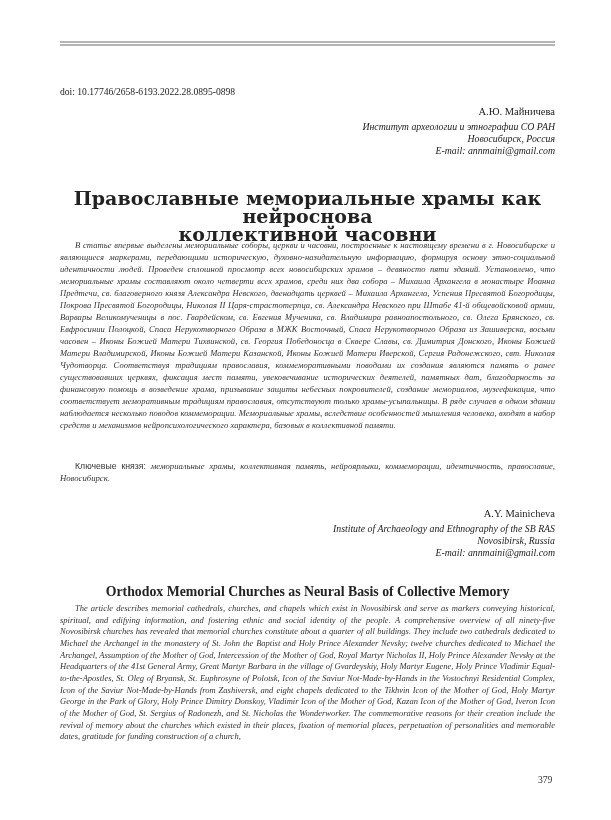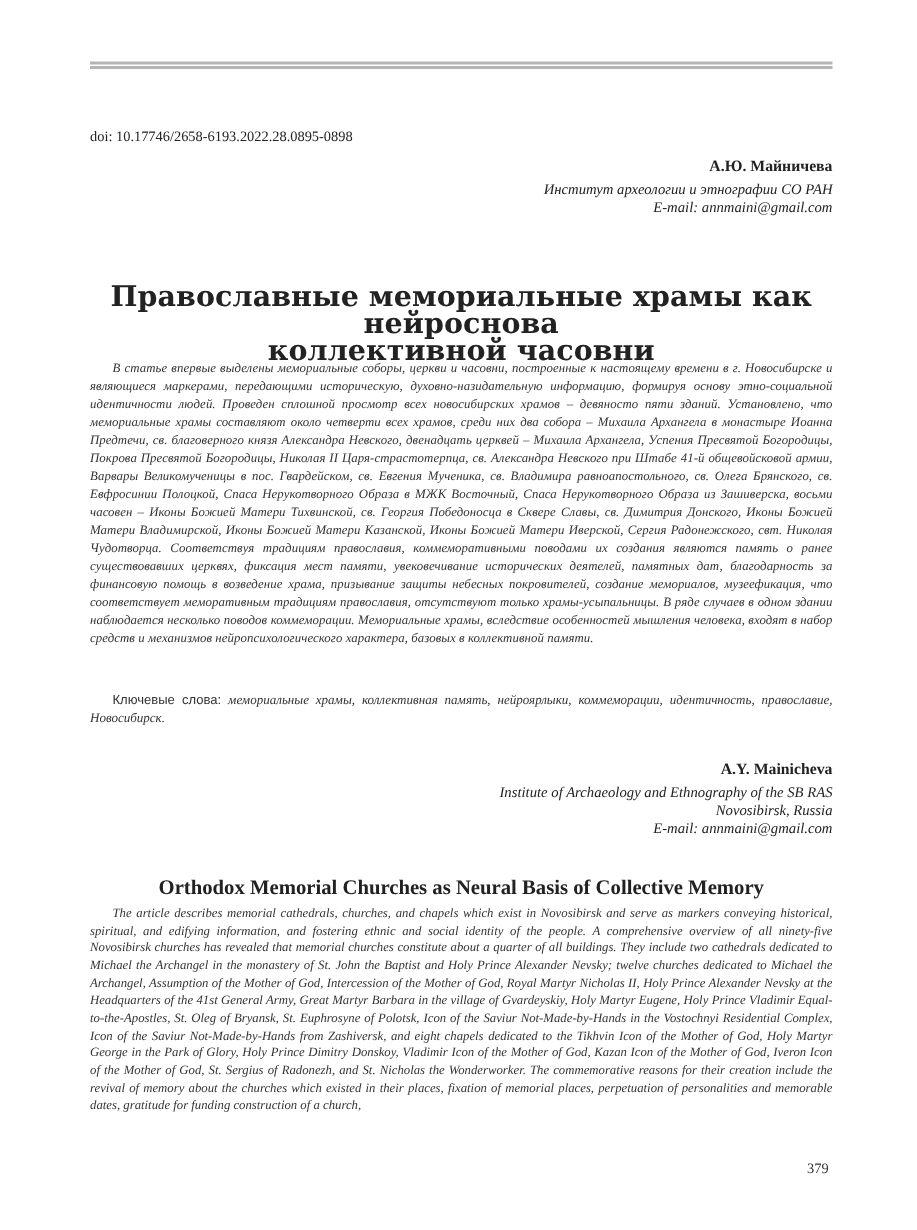--- a/index.html
+++ b/index.html
@@ -5,21 +5,21 @@
   html, body { margin: 0; padding: 0; background: #ffffff; }
   body { width: 611px; height: 820px; position: relative; overflow: hidden; color: #222; }
   .page { position: absolute; left: 0; top: 0; width: 611px; height: 820px; }
   .top-rule { position: absolute; left: 60px; top: 41px; width: 495px; height: 5px; }
   .top-rule .l1, .top-rule .l2 { position: absolute; left: 0; width: 100%; height: 1.5px; background: #b5b5b5; }
   .top-rule .l1 { top: 0; }
   .top-rule .l2 { top: 3px; }
   .serif { font-family: "Liberation Serif", "DejaVu Serif", serif; }
   .meta { position: absolute; left: 60px; top: 86px; font-size: 9.6px; line-height: 12px; }
   .author-block { position: absolute; right: 56px; text-align: right; font-size: 9.8px; line-height: 12px; }
-  .author-name { font-weight: bold; font-size: 10.5px; margin-bottom: 3px; }
+  .author-name { font-weight: normal; font-size: 10.5px; margin-bottom: 3px; }
   .italic { font-style: italic; }
   .title { position: absolute; left: 60px; width: 495px; text-align: center; font-weight: bold; color: #222; }
   .title-ru { top: 189px; font-size: 19px; line-height: 18px; font-family: "DejaVu Serif", serif; letter-spacing: 0.05px; }
   .title-en { top: 583px; font-size: 13.8px; line-height: 17px; font-family: "Liberation Serif", serif; }
   .para { position: absolute; left: 60px; width: 495px; font-size: 8.55px; line-height: 12px; text-align: justify; font-style: italic; color: #333; }
   .para .indent { display: inline-block; width: 15px; }
   .abstract-ru { top: 239px; letter-spacing: 0.05px; }
   .keywords { position: absolute; left: 60px; top: 460px; width: 495px; font-size: 8.7px; line-height: 12px; text-align: justify; color: #333; }
   .keywords .kw-label { font-style: normal; font-family: "Liberation Sans", sans-serif; font-size: 8.7px; color: #333; }
   .keywords .kw-values { font-style: italic; }
@@ -36,31 +36,32 @@
     <div class="l2"></div>
   </div>
 
   <div class="meta serif">
     <div>doi: 10.17746/2658-6193.2022.28.0895-0898</div>
   </div>
 
   <div class="author-block serif" style="top:106px;">
     <div class="author-name">А.Ю. Майничева</div>
     <div class="italic">Институт археологии и этнографии СО РАН</div>
+    <div class="italic">Новосибирск, Россия</div>
     <div class="italic">E-mail: annmaini@gmail.com</div>
   </div>
 
   <div class="title title-ru">
     <div>Православные мемориальные храмы как нейроснова</div>
     <div>коллективной часовни</div>
   </div>
 
   <div class="para serif abstract-ru"><span class="indent"></span><span>В статье впервые выделены мемориальные соборы, церкви и часовни, построенные к настоящему времени в г. Новосибирске и являющиеся маркерами, передающими историческую, духовно-назидательную информацию, формируя основу этно-социальной идентичности людей. Проведен сплошной просмотр всех новосибирских храмов – девяносто пяти зданий. Установлено, что мемориальные храмы составляют около четверти всех храмов, среди них два собора – Михаила Архангела в монастыре Иоанна Предтечи, св. благоверного князя Александра Невского, двенадцать церквей – Михаила Архангела, Успения Пресвятой Богородицы, Покрова Пресвятой Богородицы, Николая II Царя-страстотерпца, св. Александра Невского при Штабе 41-й общевойсковой армии, Варвары Великомученицы в пос. Гвардейском, св. Евгения Мученика, св. Владимира равноапостольного, св. Олега Брянского, св. Евфросинии Полоцкой, Спаса Нерукотворного Образа в МЖК Восточный, Спаса Нерукотворного Образа из Зашиверска, восьми часовен – Иконы Божией Матери Тихвинской, св. Георгия Победоносца в Сквере Славы, св. Димитрия Донского, Иконы Божией Матери Владимирской, Иконы Божией Матери Казанской, Иконы Божией Матери Иверской, Сергия Радонежского, свт. Николая Чудотворца. Соответствуя традициям православия, коммеморативными поводами их создания являются память о ранее существовавших церквях, фиксация мест памяти, увековечивание исторических деятелей, памятных дат, благодарность за финансовую помощь в возведение храма, призывание защиты небесных покровителей, создание мемориалов, музеефикация, что соответствует меморативным традициям православия, отсутствуют только храмы-усыпальницы. В ряде случаев в одном здании наблюдается несколько поводов коммеморации. Мемориальные храмы, вследствие особенностей мышления человека, входят в набор средств и механизмов нейропсихологического характера, базовых в коллективной памяти.</span></div>
 
-  <div class="keywords serif"><span class="indent" style="display:inline-block;width:15px;"></span><span class="kw-label">Ключевые слова:</span> <span class="kw-values">мемориальные храмы, коллективная память, нейроярлыки, коммеморации, идентичность, православие, Новосибирск.</span></div>
+  <div class="keywords serif"><span class="indent" style="display:inline-block;width:15px;"></span><span class="kw-label">Ключевые князя:</span> <span class="kw-values">мемориальные храмы, коллективная память, нейроярлыки, коммеморации, идентичность, православие, Новосибирск.</span></div>
 
   <div class="author-block serif" style="top:508px;">
     <div class="author-name">A.Y. Mainicheva</div>
     <div class="italic">Institute of Archaeology and Ethnography of the SB RAS</div>
     <div class="italic">Novosibirsk, Russia</div>
     <div class="italic">E-mail: annmaini@gmail.com</div>
   </div>
 
   <div class="title title-en">Orthodox Memorial Churches as Neural Basis of Collective Memory</div>
 

